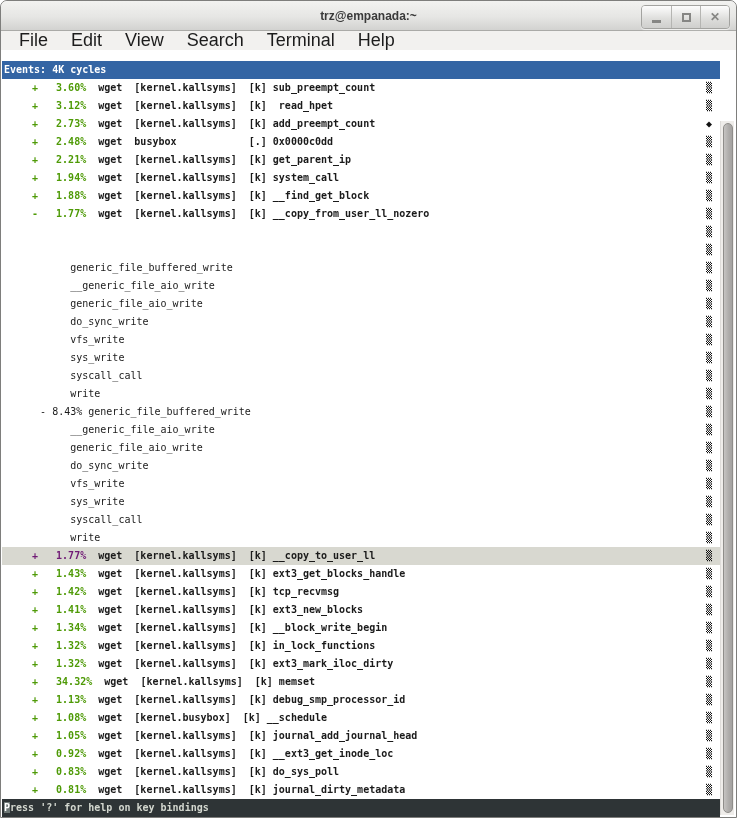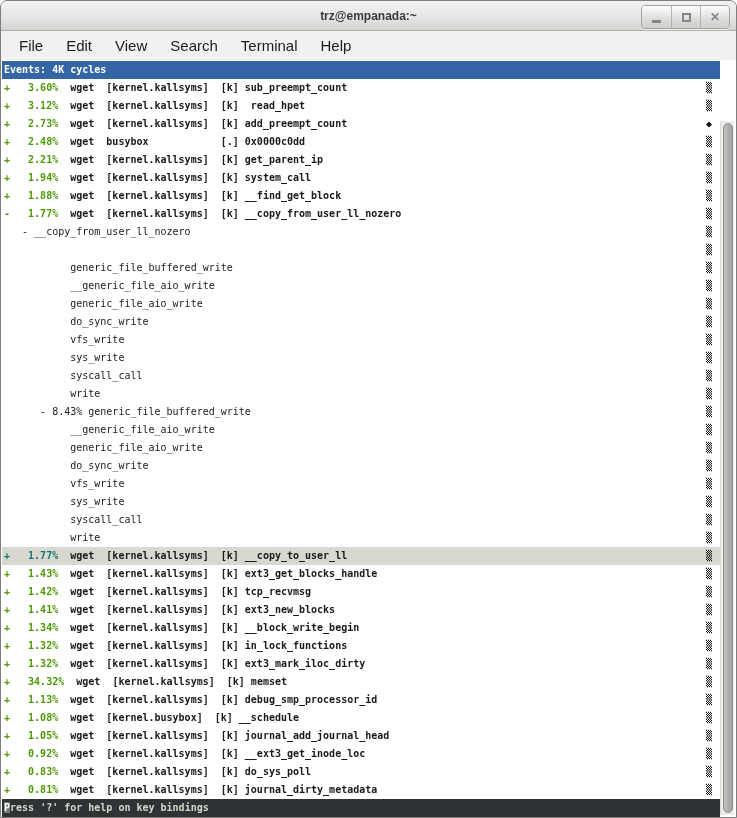--- a/index.html
+++ b/index.html
@@ -28,41 +28,41 @@
     width:29px; height:22px; display:flex; align-items:center; justify-content:center;
     background:linear-gradient(#fdfdfd, #dddddb 60%, #cfcfcd);
     border-left:1px solid #b5b5b2; cursor:default;
   }
   .win-btn:first-child { border-left:none; }
   .glyph-min { width:9px; height:3px; background:#868684; margin-top:8px; }
   .glyph-max { width:9px; height:9px; border:2px solid #868684; }
   .glyph-close { font-size:12px; font-weight:bold; color:#868684; line-height:1; }
   
   .menubar {
-    height:29px; background:#f2f1ef; display:flex; align-items:center;
-    padding-left:10px; font-size:15px; color:#1c1c1c;
+    height:19px; background:#f2f1ef; display:flex; align-items:center;
+    padding-left:10px; font-size:18px; color:#1c1c1c;
   }
   .menu-item { padding:4px 8px; margin-right:7px; }
   
   .terminal {
     position:absolute; top:60px; left:1px; right:1px; bottom:1px;
     background:#ffffff;
     font-family:"DejaVu Sans Mono", monospace; font-size:10px; line-height:18px;
     color:#1a1a1a;
   }
   .text-col { position:absolute; left:0; top:0; width:718px; }
   .tui-header {
     height:18px; background:#3465a4; color:#ffffff; font-weight:bold;
     white-space:pre; padding-left:2px;
   }
   .row { position:relative; height:18px; white-space:pre; padding-left:2px; }
   .row.entry { font-weight:bold; }
-  .row .pctpart { color:#4e9a06; }
+  .row .pctpart { color:#4e9a06;margin-left:28px; }
   .row.selected { background:#d8d8d0; }
-  .row.selected .pctpart { color:#0f766e; }
+  .row.selected .pctpart { color:#701a75; }
   .tui-scroll {
     position:absolute; right:6px; top:0; width:10px; text-align:center;
     font-weight:normal; color:#111111;
   }
   .statusbar {
     height:18px; background:#2e3436; color:#d3d7cf; font-weight:bold;
     white-space:pre; padding-left:2px;
   }
   .statusbar .cursor { background:#6e7876; color:#ffffff; }
   
@@ -110,21 +110,21 @@
       <div class="tui-header">Events: 4K cycles</div>
       <div id="rows">
           <div class="row entry"><span class="pctpart">+   3.60%</span><span>  wget  [kernel.kallsyms]  [k] sub_preempt_count</span><span class="tui-scroll">▒</span></div>
           <div class="row entry"><span class="pctpart">+   3.12%</span><span>  wget  [kernel.kallsyms]  [k]  read_hpet</span><span class="tui-scroll">▒</span></div>
           <div class="row entry"><span class="pctpart">+   2.73%</span><span>  wget  [kernel.kallsyms]  [k] add_preempt_count</span><span class="tui-scroll">◆</span></div>
           <div class="row entry"><span class="pctpart">+   2.48%</span><span>  wget  busybox            [.] 0x0000c0dd</span><span class="tui-scroll">▒</span></div>
           <div class="row entry"><span class="pctpart">+   2.21%</span><span>  wget  [kernel.kallsyms]  [k] get_parent_ip</span><span class="tui-scroll">▒</span></div>
           <div class="row entry"><span class="pctpart">+   1.94%</span><span>  wget  [kernel.kallsyms]  [k] system_call</span><span class="tui-scroll">▒</span></div>
           <div class="row entry"><span class="pctpart">+   1.88%</span><span>  wget  [kernel.kallsyms]  [k] __find_get_block</span><span class="tui-scroll">▒</span></div>
           <div class="row entry"><span class="pctpart">-   1.77%</span><span>  wget  [kernel.kallsyms]  [k] __copy_from_user_ll_nozero</span><span class="tui-scroll">▒</span></div>
-          <div class="row chain"><span>   - __copy_from_user_ll_nozero</span><span class="tui-scroll">▒</span></div>
+          <div class="row chain"><span class="tui-scroll">▒</span></div>
           <div class="row chain"><span class="tui-scroll">▒</span></div>
           <div class="row chain"><span>           generic_file_buffered_write</span><span class="tui-scroll">▒</span></div>
           <div class="row chain"><span>           __generic_file_aio_write</span><span class="tui-scroll">▒</span></div>
           <div class="row chain"><span>           generic_file_aio_write</span><span class="tui-scroll">▒</span></div>
           <div class="row chain"><span>           do_sync_write</span><span class="tui-scroll">▒</span></div>
           <div class="row chain"><span>           vfs_write</span><span class="tui-scroll">▒</span></div>
           <div class="row chain"><span>           sys_write</span><span class="tui-scroll">▒</span></div>
           <div class="row chain"><span>           syscall_call</span><span class="tui-scroll">▒</span></div>
           <div class="row chain"><span>           write</span><span class="tui-scroll">▒</span></div>
           <div class="row chain"><span>      - 8.43% generic_file_buffered_write</span><span class="tui-scroll">▒</span></div>

